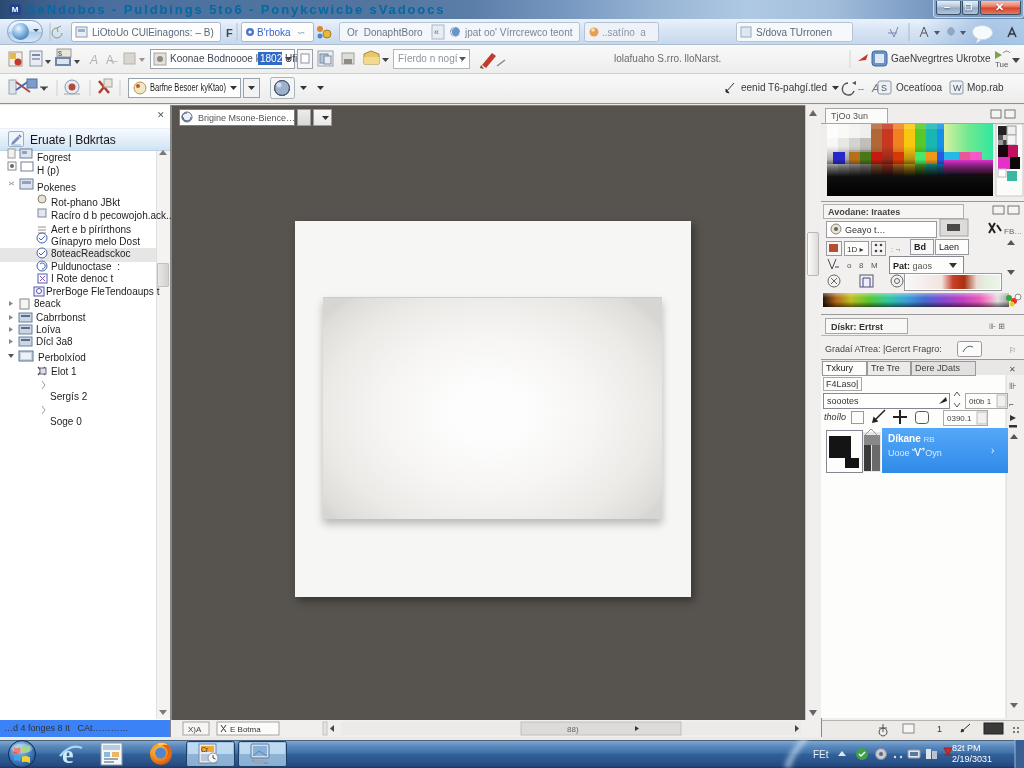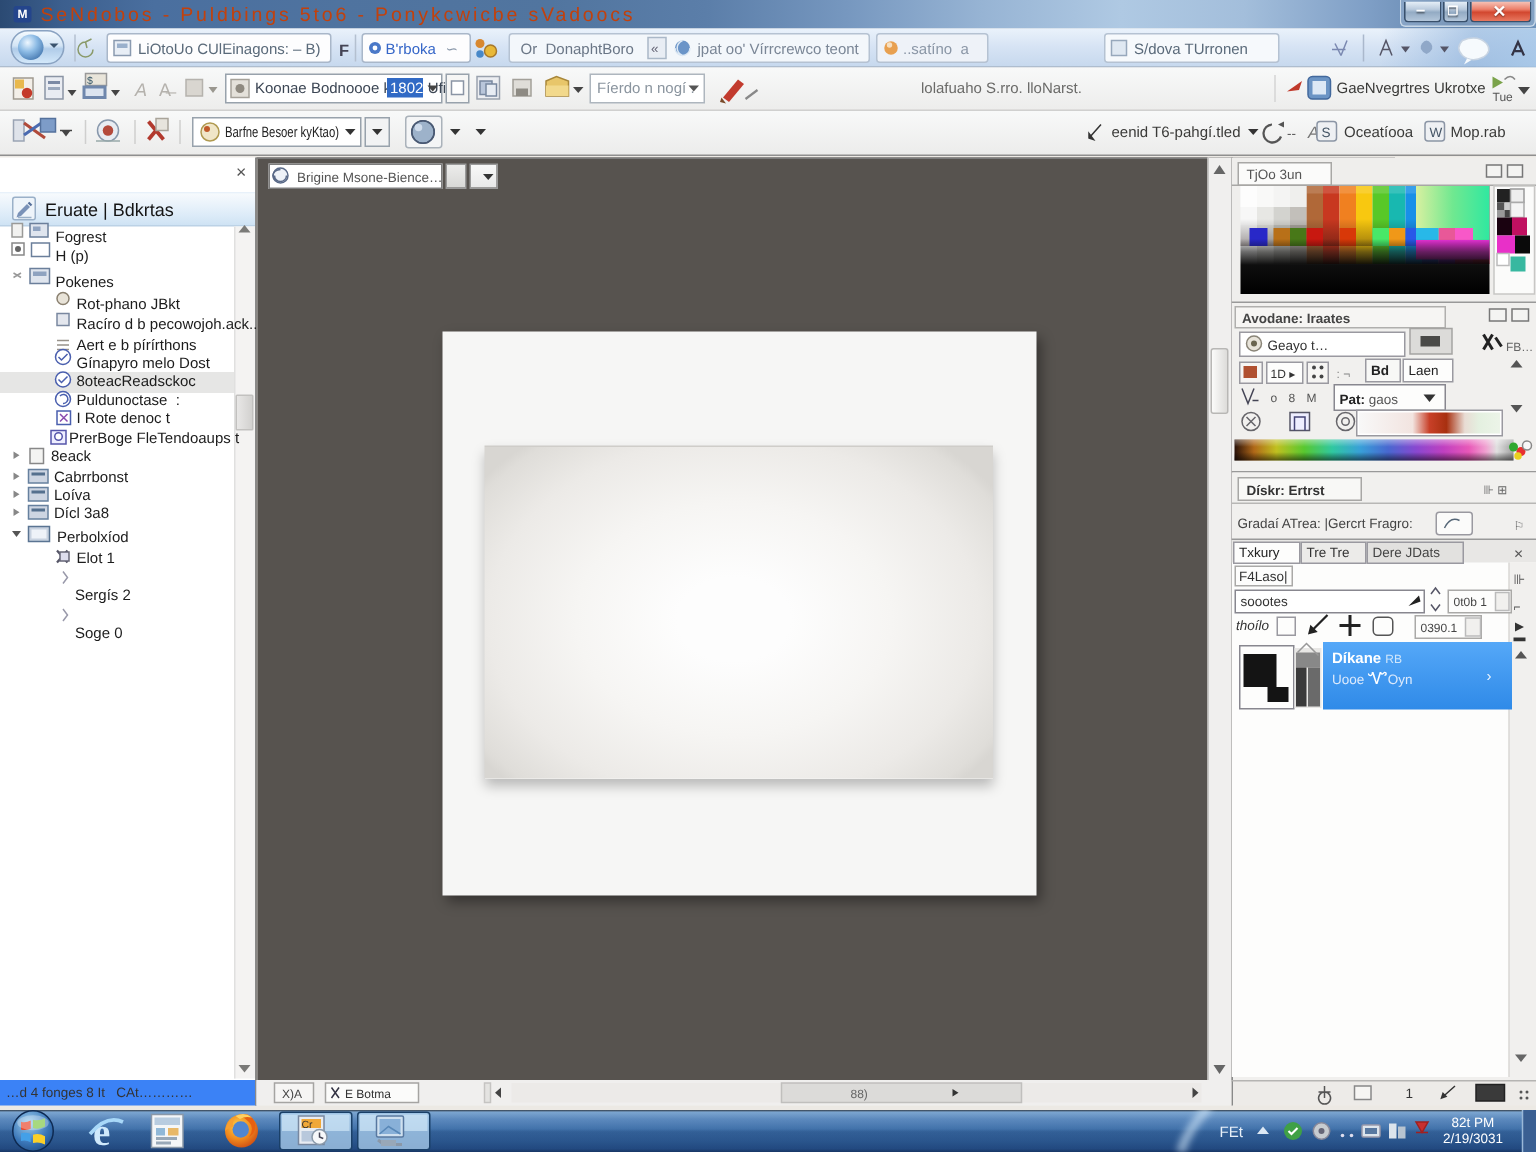--- a/index.html
+++ b/index.html
@@ -6,21 +6,21 @@
  font-family:"Liberation Sans",sans-serif;}
 *{box-sizing:border-box;}
 .abs{position:absolute;}
 #root{position:relative;width:1024px;height:768px;background:#ece9e4;overflow:hidden;}
 
 
 #titlebar{left:0;top:0;width:1024px;height:19px;
  background:linear-gradient(90deg,#2b4a73 0%,#3c5f8e 4%,#4a6f9f 10%,#4f739f 22%,#51759f 36%,#5b7ea9 46%,#7697bf 55%,#97b4d4 64%,#afc9e3 73%,#a3bedb 81%,#7f9fc6 89%,#6285ad 95%,#6f93bb 100%);}
 #titleicon{left:9px;top:4px;width:12px;height:11px;background:#24458c;border-radius:2px;
  color:#fff;font-size:8px;font-weight:bold;text-align:center;line-height:11px;}
-#titletext{left:27px;top:2px;font-size:13px;font-weight:normal;color:#c2410c;
+#titletext{left:27px;top:2px;font-size:13px;font-weight:bold;color:#0369a1;
  letter-spacing:1.9px;}
 .wb{position:absolute;height:17px;border:1px solid #39506b;border-top:none;
  background:linear-gradient(#e7f0f8,#b9cadd 40%,#93abc4 55%,#b3c6da);border-radius:0 0 3px 3px;}
 #wb-close{background:linear-gradient(#f6c4b8,#ec7f6a 40%,#d2472f 55%,#e8775f);}
 .wbg{position:absolute;color:#fff;font-weight:bold;text-shadow:0 1px 1px rgba(0,0,0,.5);}
 
 
 #navrow{left:0;top:19px;width:1024px;height:26px;
  background:linear-gradient(#eaf2fb,#d6e3f4 50%,#c7d9ee);border-bottom:1px solid #aebdcf;}
 #navhaze{left:920px;top:19px;width:104px;height:26px;
@@ -72,21 +72,21 @@
 
 
 #taskbar{left:0;top:740px;width:1024px;height:28px;
  background:linear-gradient(#0a1828 0%,#6596c8 5%,#4a7cb6 22%,#3a6ca6 48%,#30619b 72%,#27538c 92%,#1b3e6e 100%);}
 #tb-sheen{left:0;top:740px;width:1024px;height:28px;
  background:
   radial-gradient(ellipse 70px 90px at 795px 768px,rgba(200,228,250,.6),rgba(200,228,250,0) 65%),
   radial-gradient(ellipse 280px 16px at 480px 757px,rgba(140,185,230,.5),rgba(140,185,230,0) 75%),
   radial-gradient(ellipse 200px 20px at 120px 752px,rgba(150,195,240,.45),rgba(150,195,240,0) 70%),
   linear-gradient(rgba(255,255,255,.16),rgba(255,255,255,.03) 45%,rgba(0,0,30,.10) 52%,rgba(0,0,40,.12));}
-#clock{position:absolute;top:743px;left:952px;width:60px;font-size:9px;color:#fff;text-align:center;line-height:11px;}
+#clock{position:absolute;top:743px;left:952px;width:60px;font-size:9px;color:#fff;line-height:11px;}
 </style>
 </head>
 <body>
 <div id="root">
 
 <div class="abs" id="titlebar"></div>
 <div class="abs" id="titleicon">M</div>
 <div class="abs" id="titletext">SeNdobos - Puldbings 5to6 - Ponykcwicbe sVadoocs</div>
 <div class="abs" style="left:933px;top:0;width:91px;height:18px;border:1px solid #c8d8e8;border-top:none;border-radius:0 0 4px 4px;background:rgba(255,255,255,.15);"></div>
 <div class="wb" style="left:936px;top:1px;width:25px;height:14px;"></div>

